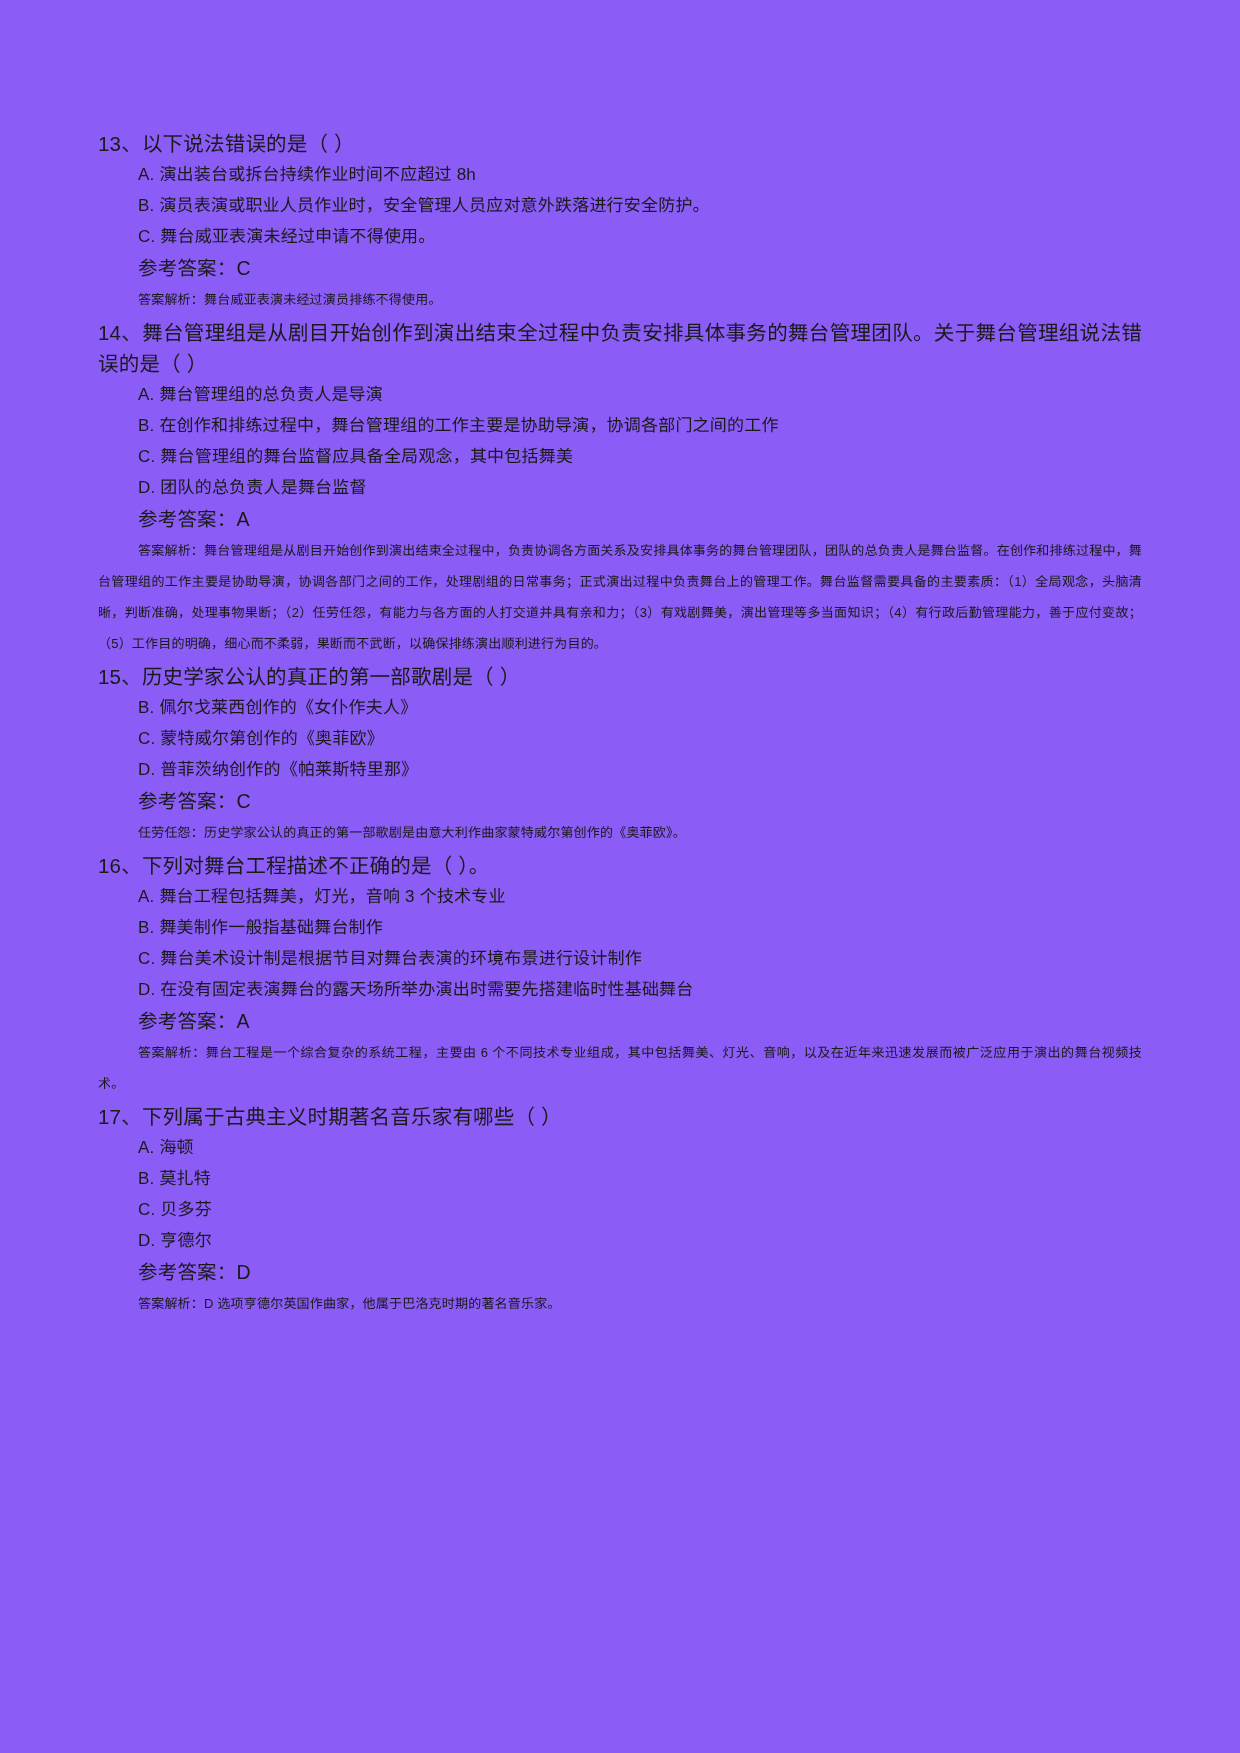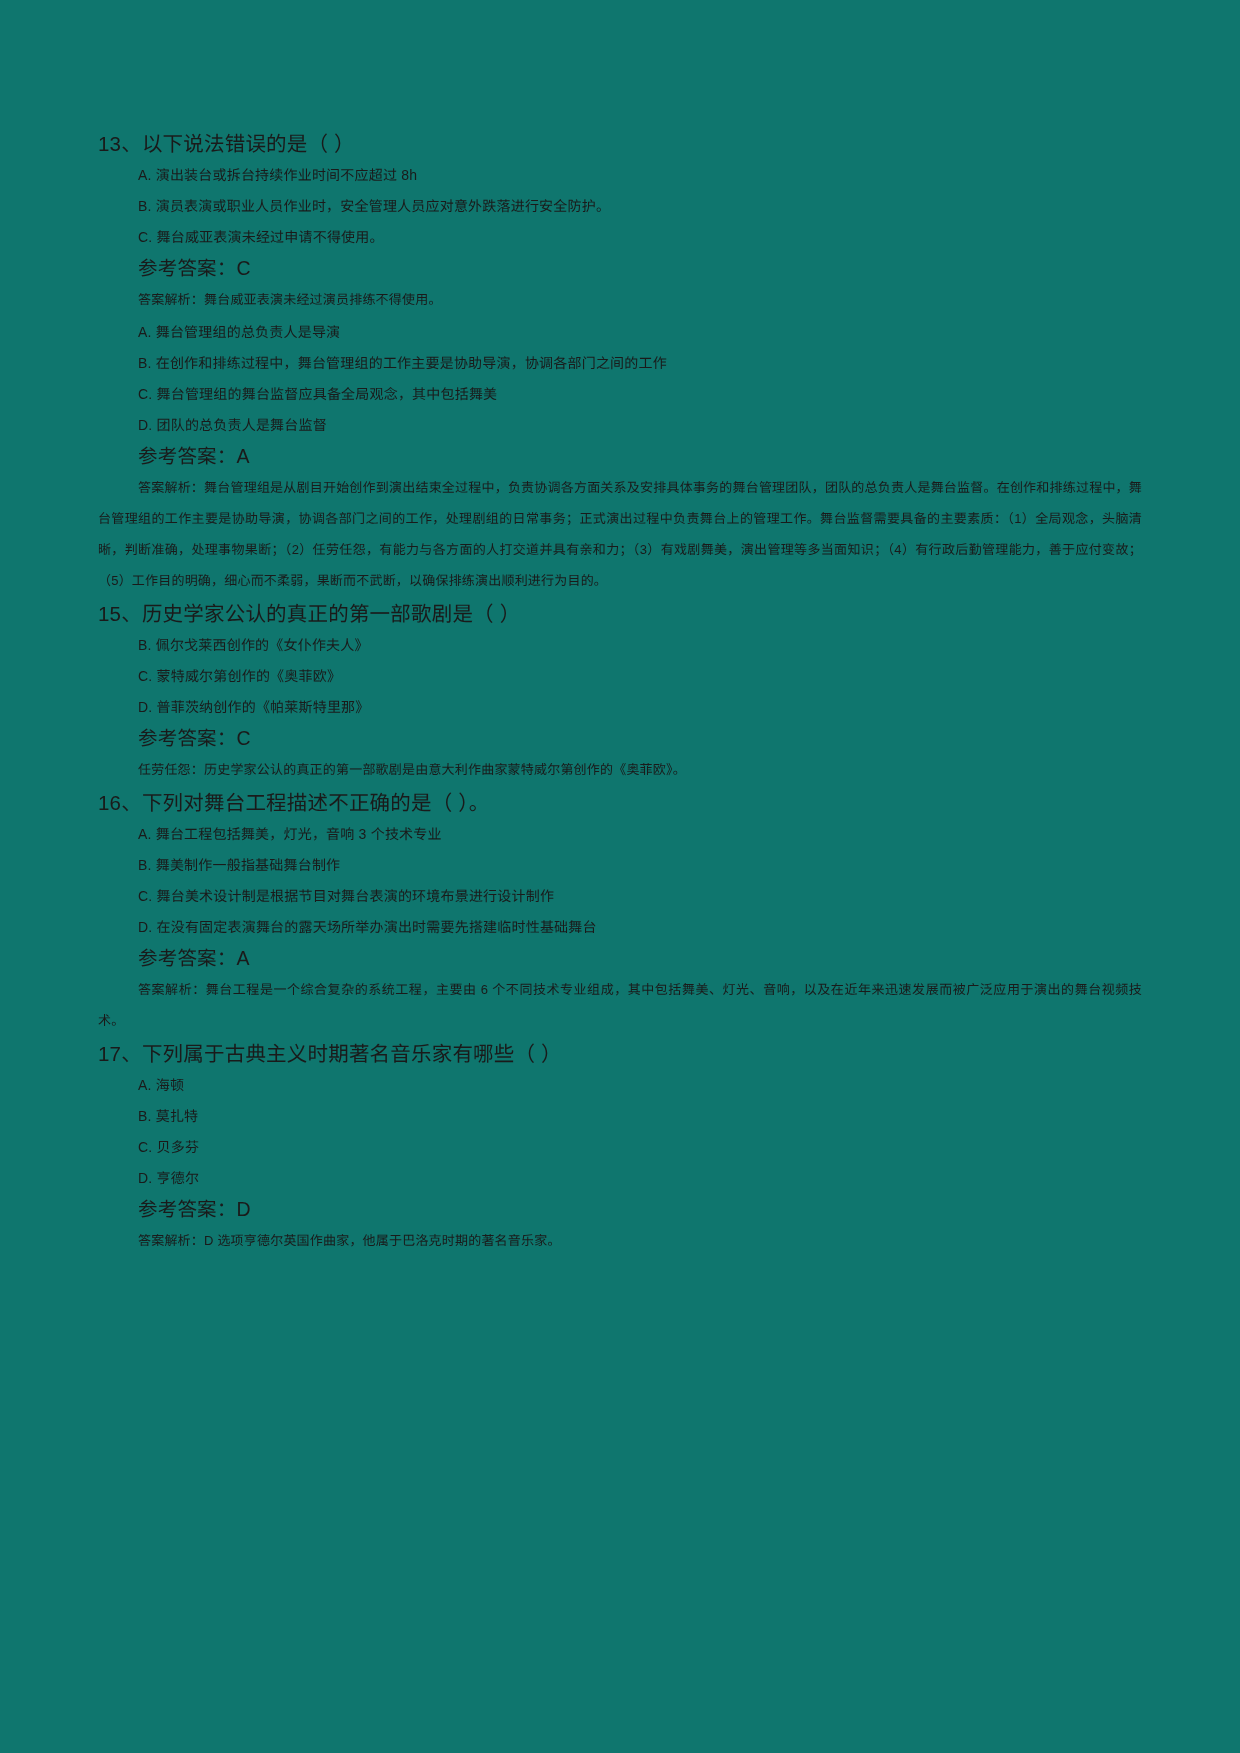--- a/index.html
+++ b/index.html
@@ -9,40 +9,40 @@
   }
   body {
     font-family: "Liberation Sans", "DejaVu Sans", sans-serif;
     color: #1a1a1a;
   }
   .page {
     width: 1240px;
     height: 1753px;
     box-sizing: border-box;
     padding: 128px 98px 60px 98px;
-    background: #0f766e;
+    background: #8b5cf6;
     position: relative;
   }
   .question-block {
     margin-bottom: 2px;
   }
   .q-stem {
     font-size: 20.5px;
     line-height: 31px;
     text-align: justify;
     text-justify: inter-ideograph;
     margin: 0 0 1px 0;
     font-weight: 500;
     letter-spacing: 0.2px;
   }
   .q-stem .num {
     font-weight: 500;
   }
   .option {
-    font-size: 14px;
+    font-size: 17px;
     line-height: 30px;
     margin: 0 0 1px 0;
     padding-left: 40px;
     letter-spacing: 0.2px;
   }
   .answer {
     font-size: 19.5px;
     line-height: 30px;
     margin: 0 0 1px 0;
     padding-left: 40px;
@@ -71,20 +71,21 @@
   <div class="question-block">
     <p class="q-stem"><span class="num">13、</span><span>以下说法错误的是（       ）</span></p>
     <p class="option">A. 演出装台或拆台持续作业时间不应超过 8h</p>
     <p class="option">B. 演员表演或职业人员作业时，安全管理人员应对意外跌落进行安全防护。</p>
     <p class="option">C. 舞台威亚表演未经过申请不得使用。</p>
     <p class="answer">参考答案：C</p>
     <p class="explain">答案解析：舞台威亚表演未经过演员排练不得使用。</p>
   </div>
 
   <div class="question-block">
+    <p class="q-stem"><span class="num">14、</span><span>舞台管理组是从剧目开始创作到演出结束全过程中负责安排具体事务的舞台管理团队。关于舞台管理组说法错误的是（     ）</span></p>
     <p class="option">A. 舞台管理组的总负责人是导演</p>
     <p class="option">B. 在创作和排练过程中，舞台管理组的工作主要是协助导演，协调各部门之间的工作</p>
     <p class="option">C. 舞台管理组的舞台监督应具备全局观念，其中包括舞美</p>
     <p class="option">D. 团队的总负责人是舞台监督</p>
     <p class="answer">参考答案：A</p>
     <p class="explain hang">答案解析：舞台管理组是从剧目开始创作到演出结束全过程中，负责协调各方面关系及安排具体事务的舞台管理团队，团队的总负责人是舞台监督。在创作和排练过程中，舞台管理组的工作主要是协助导演，协调各部门之间的工作，处理剧组的日常事务；正式演出过程中负责舞台上的管理工作。舞台监督需要具备的主要素质：（1）全局观念，头脑清晰，判断准确，处理事物果断；（2）任劳任怨，有能力与各方面的人打交道并具有亲和力；（3）有戏剧舞美，演出管理等多当面知识；（4）有行政后勤管理能力，善于应付变故；（5）工作目的明确，细心而不柔弱，果断而不武断，以确保排练演出顺利进行为目的。</p>
   </div>
 
   <div class="question-block">
     <p class="q-stem"><span class="num">15、</span><span>历史学家公认的真正的第一部歌剧是（     ）</span></p>

